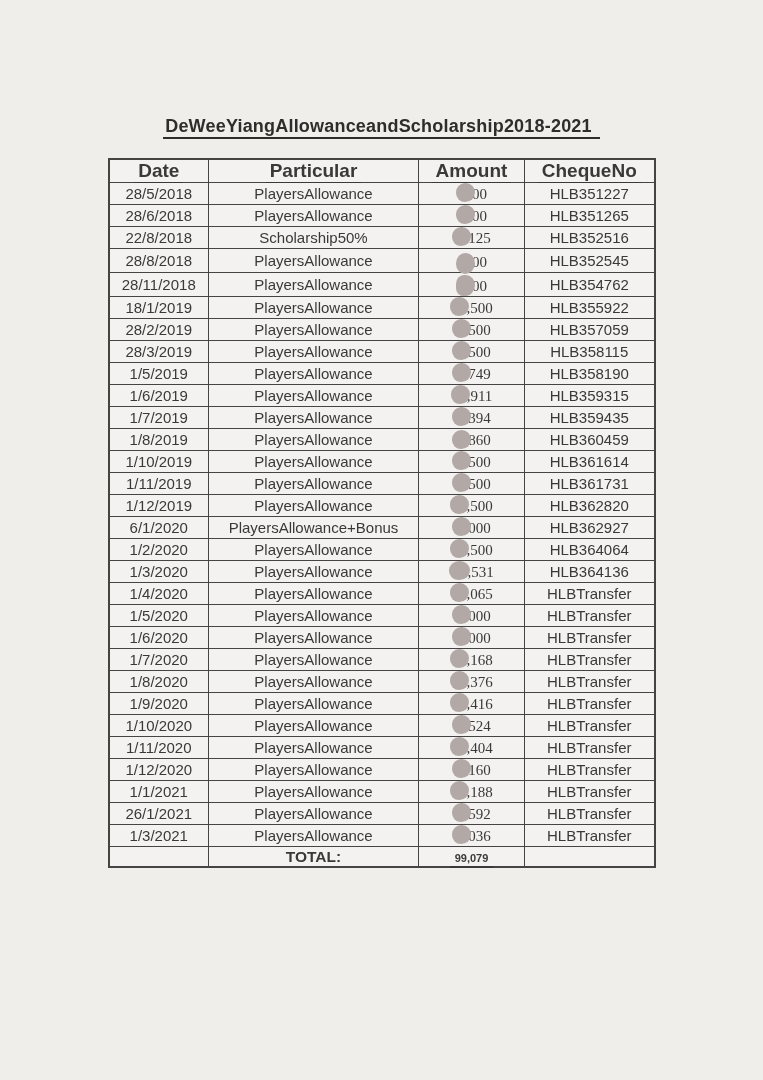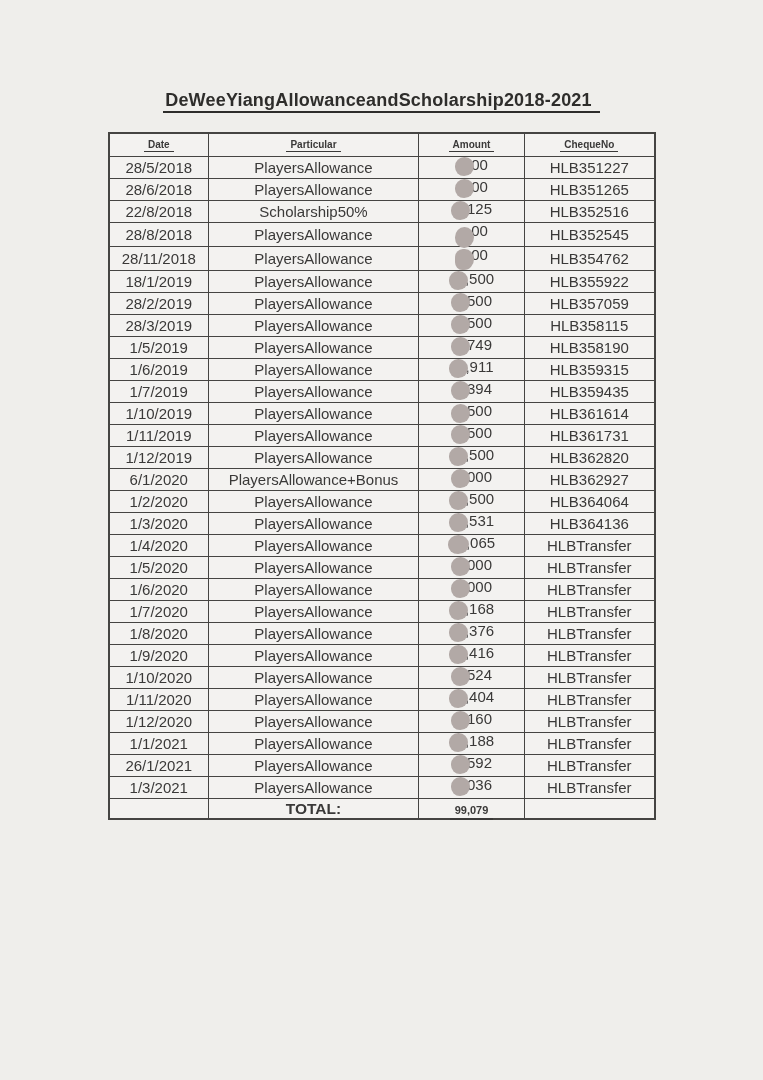--- a/index.html
+++ b/index.html
@@ -10,21 +10,21 @@
     --redaction-dot:#b2a9a6;
   }
   *{box-sizing:border-box;}
   html,body{margin:0;padding:0;}
   body{
     width:763px;height:1080px;overflow:hidden;
     background:var(--page-background);
     color:var(--text);
     font-family:"Liberation Sans", sans-serif;
   }
-  .page{padding-top:90px;}
+  .page{padding-top:116px;}
   .doc-title{
     text-align:center;
     font-size:18px;
     font-weight:bold;
     margin:0 0 21px 0;
     color:#2e2d2b;
     letter-spacing:0.2px;
   }
   .doc-title .u{
     border-bottom:2px solid #2e2d2b;
@@ -48,32 +48,33 @@
     vertical-align:middle;
     padding:0;
     height:21.2px;
     font-size:15px;
     line-height:1;
     white-space:nowrap;
     overflow:visible;
   }
   thead th{
     height:23px;
-    font-size:10px;
+    font-size:19px;
     font-weight:bold;
   }
   thead th .u{
     border-bottom:1.8px solid var(--text);
     padding:0 4px 1px 4px;
   }
   .amt{
     display:inline-flex;
-    align-items:flex-start;
+    align-items:flex-end;
     justify-content:center;
     position:relative;
+    font-family:Liberation Serif, serif;
   }
   .dot{
     display:inline-block;
     width:19px;height:19px;
     background:var(--redaction-dot);
     border-radius:50% 50% 52% 48%;
     margin-right:-3px;
     position:relative;
     z-index:2;
     flex:none;
@@ -207,20 +208,29 @@
         <tr>
           <td>1/7/2019</td>
           <td>PlayersAllowance</td>
           <td><span class="amt">
               <span class="dot"></span>
               <span class="amt-text">394</span>
             </span></td>
           <td>HLB359435</td>
         </tr>
         <tr>
+          <td>1/8/2019</td>
+          <td>PlayersAllowance</td>
+          <td><span class="amt">
+              <span class="dot"></span>
+              <span class="amt-text">860</span>
+            </span></td>
+          <td>HLB360459</td>
+        </tr>
+        <tr>
           <td>1/10/2019</td>
           <td>PlayersAllowance</td>
           <td><span class="amt">
               <span class="dot"></span>
               <span class="amt-text">500</span>
             </span></td>
           <td>HLB361614</td>
         </tr>
         <tr>
           <td>1/11/2019</td>

